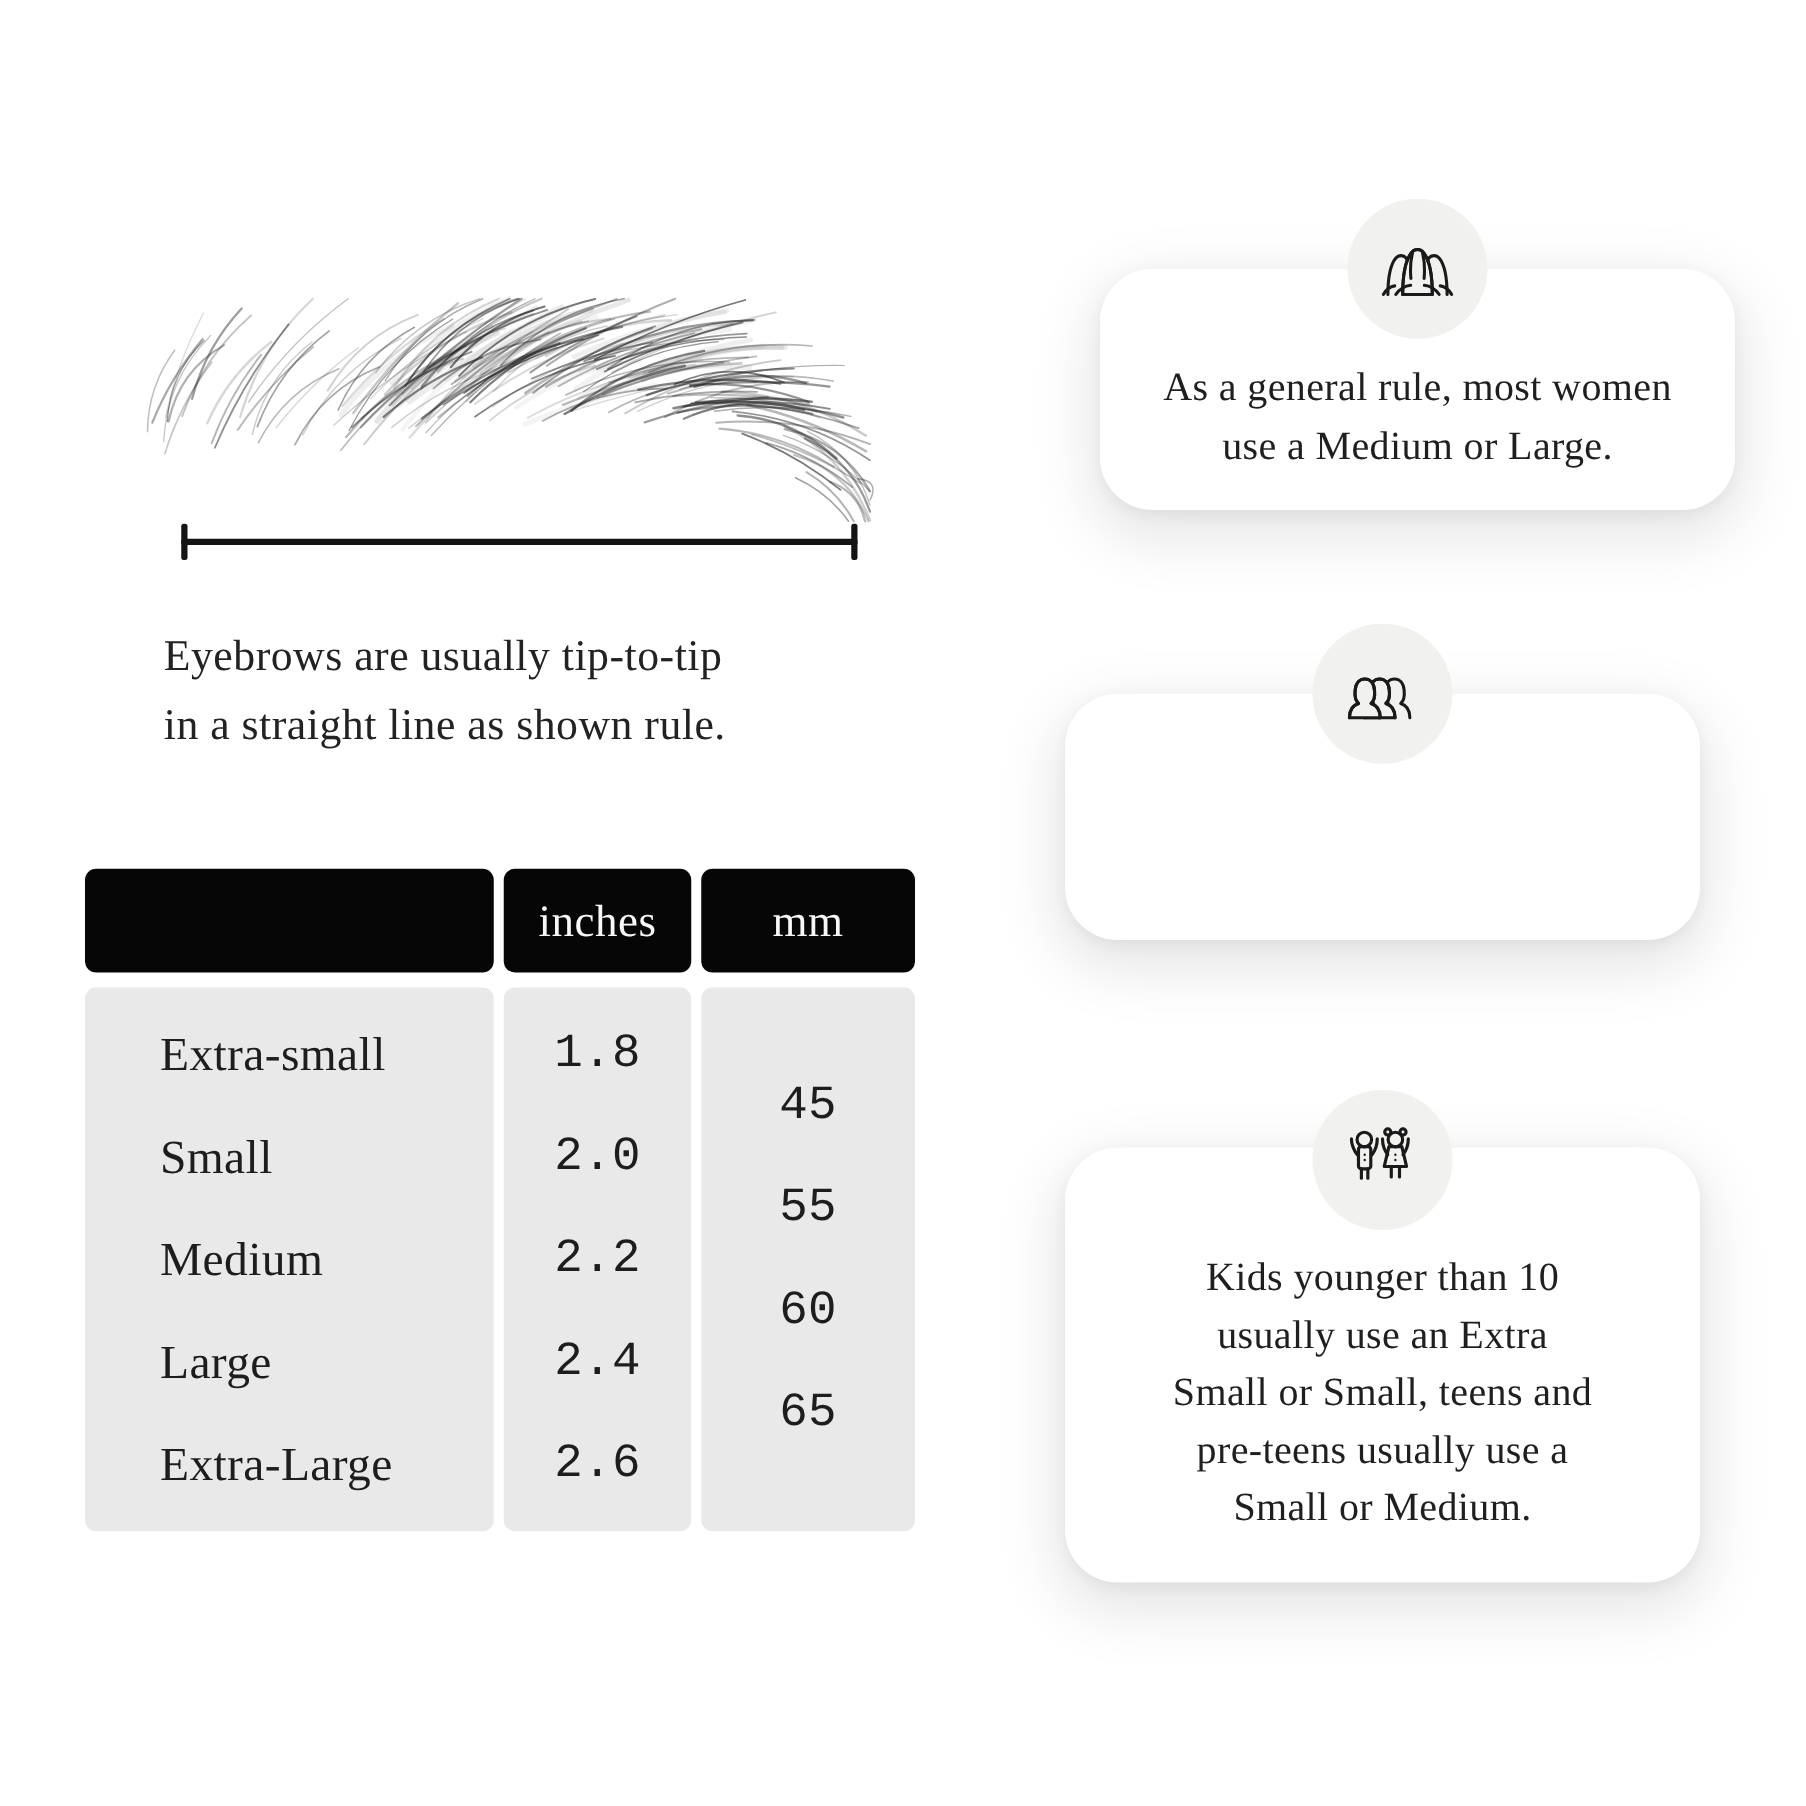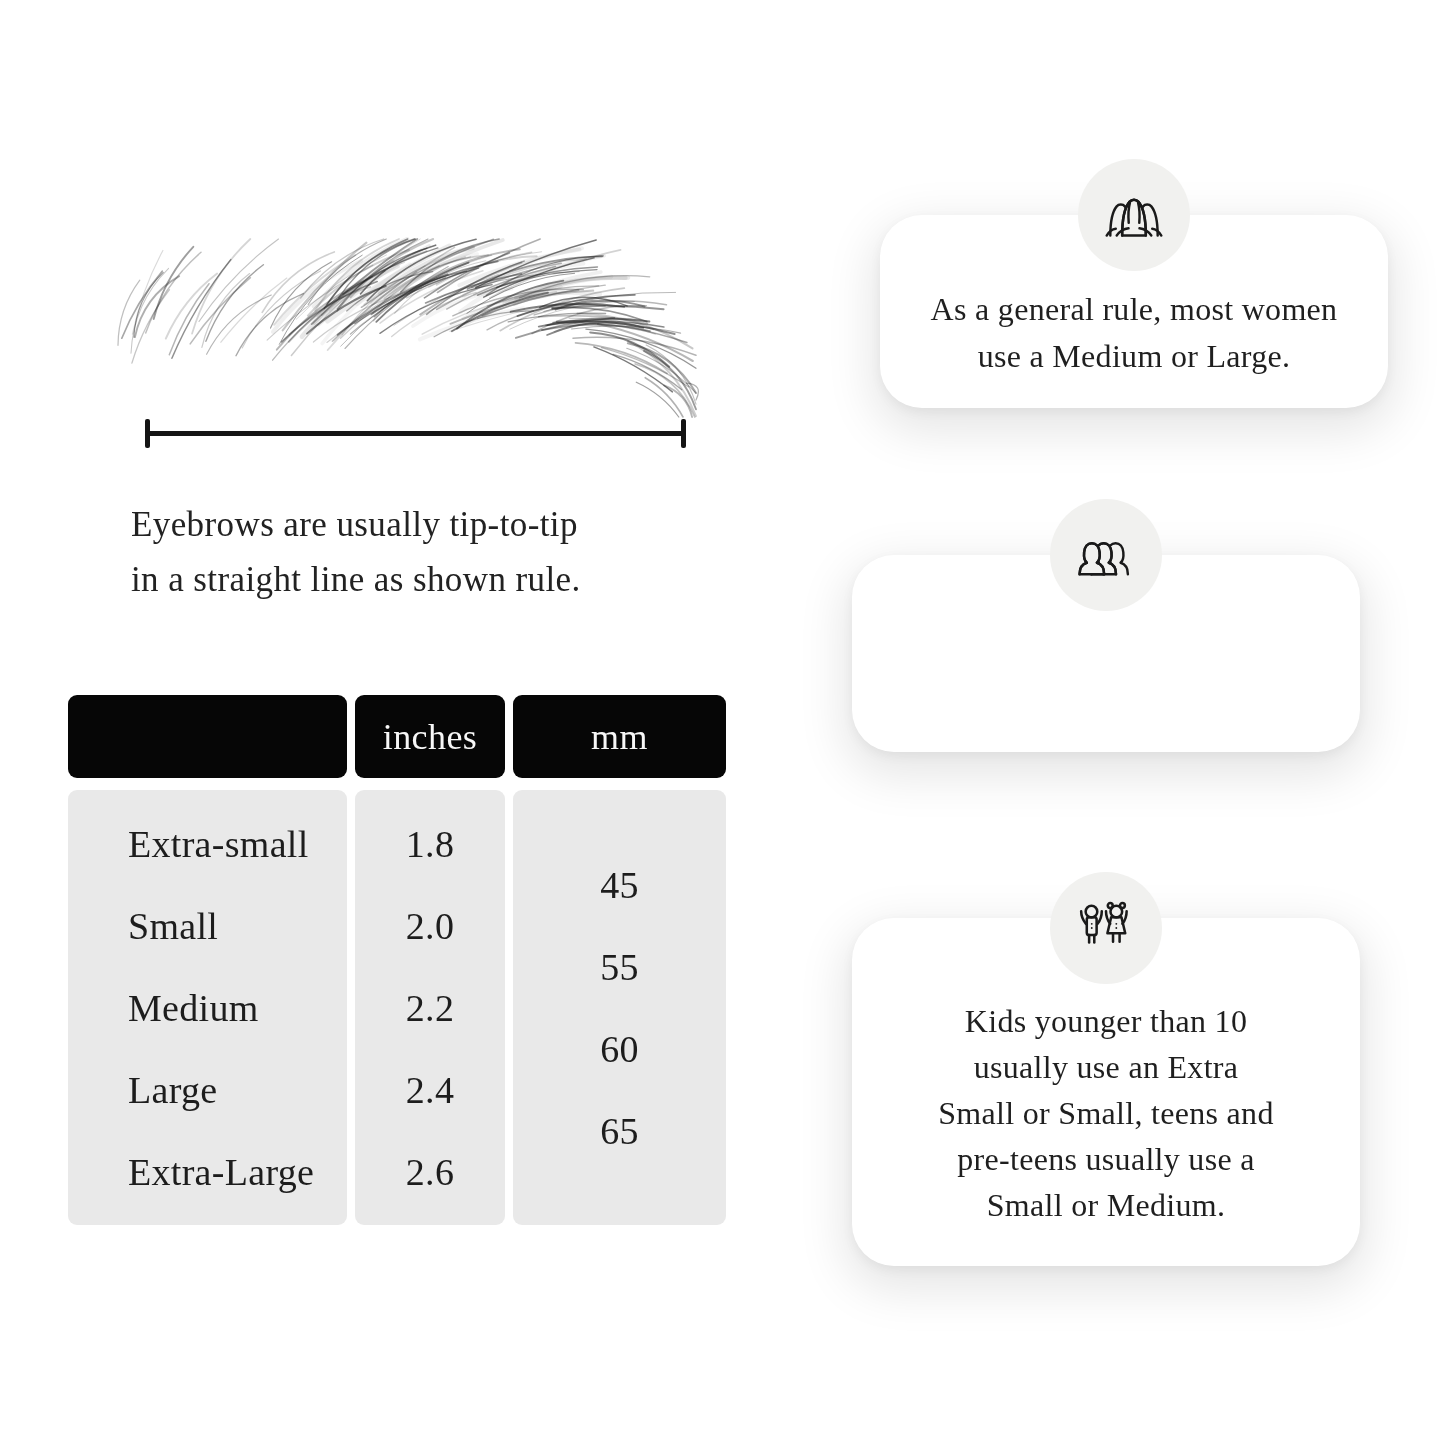--- a/index.html
+++ b/index.html
@@ -13,26 +13,26 @@
   .ruler-line{position:absolute;left:0;right:0;top:12px;height:5px;background:#141414;border-radius:2px;}
   .ruler-cap{position:absolute;top:0;width:5px;height:29px;background:#141414;border-radius:2px;}
   .ruler-cap.left{left:0;}
   .ruler-cap.right{right:0;}
   .caption{position:absolute;left:131px;top:497px;font-size:35px;line-height:55px;letter-spacing:.4px;color:#222;}
   
   .size-table{position:absolute;left:68px;top:695px;width:697px;}
   .t-header{display:flex;gap:8px;}
   .hc{height:83px;background:#060606;border-radius:9px;color:#f7f7f7;font-size:36px;
       display:flex;align-items:center;justify-content:center;letter-spacing:.4px;}
-  .c1{width:279px;} .c2{width:150px;} .c3{width:213px;}
+  .c1{width:327px;} .c2{width:150px;} .c3{width:171px;}
   .t-body{display:flex;gap:8px;margin-top:12px;}
   .t-col{height:435px;background:#e9e9e9;border-radius:9px;display:flex;flex-direction:column;justify-content:center;}
   .t-cell{height:82px;display:flex;align-items:center;font-size:38px;color:#1d1d1d;letter-spacing:.3px;}
   .t-col.labels .t-cell{padding-left:60px;justify-content:flex-start;}
-  .t-col.nums .t-cell{justify-content:center;}
+  .t-col.nums .t-cell{justify-content:center;font-family:Liberation Mono, monospace;}
   
   .card{position:absolute;left:852px;width:508px;background:#ffffff;border-radius:42px;
         box-shadow:0 4px 12px rgba(0,0,0,.05),0 16px 48px 8px rgba(0,0,0,.10);}
   .card-1{top:215px;height:193px;margin-left:28px;}
   .card-2{top:555px;height:197px;}
   .card-3{top:918px;height:348px;}
   .icon-circle{position:absolute;left:50%;transform:translateX(-50%);top:-56px;width:112px;height:112px;
                border-radius:50%;background:#f1f1ef;display:flex;align-items:center;justify-content:center;}
   .card-3 .icon-circle{top:-46px;}
   .card-text{text-align:center;font-size:32px;line-height:47px;color:#1f1f1f;letter-spacing:.3px;}

